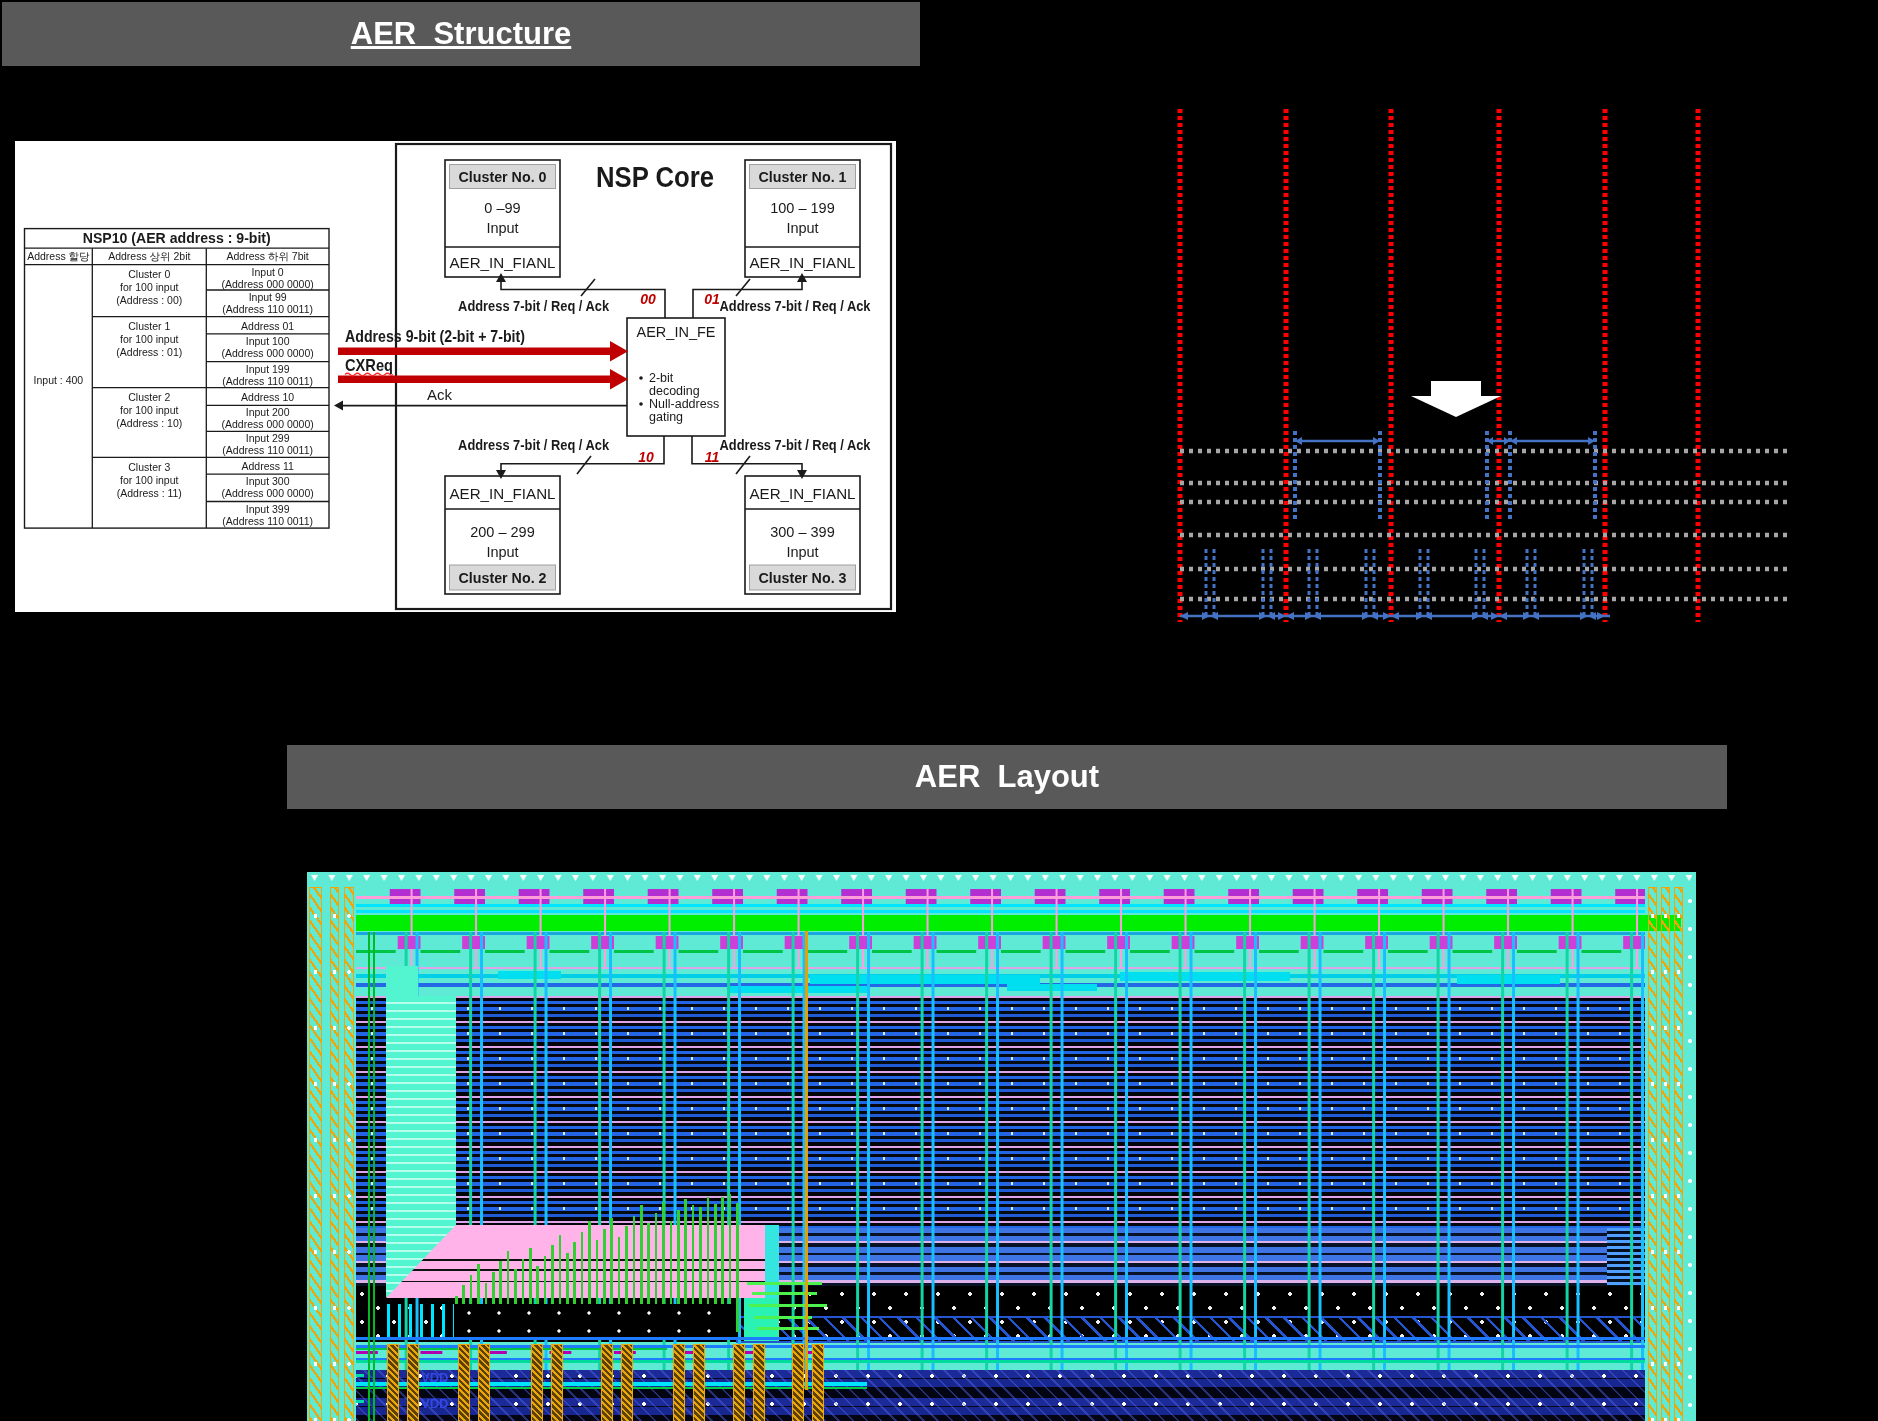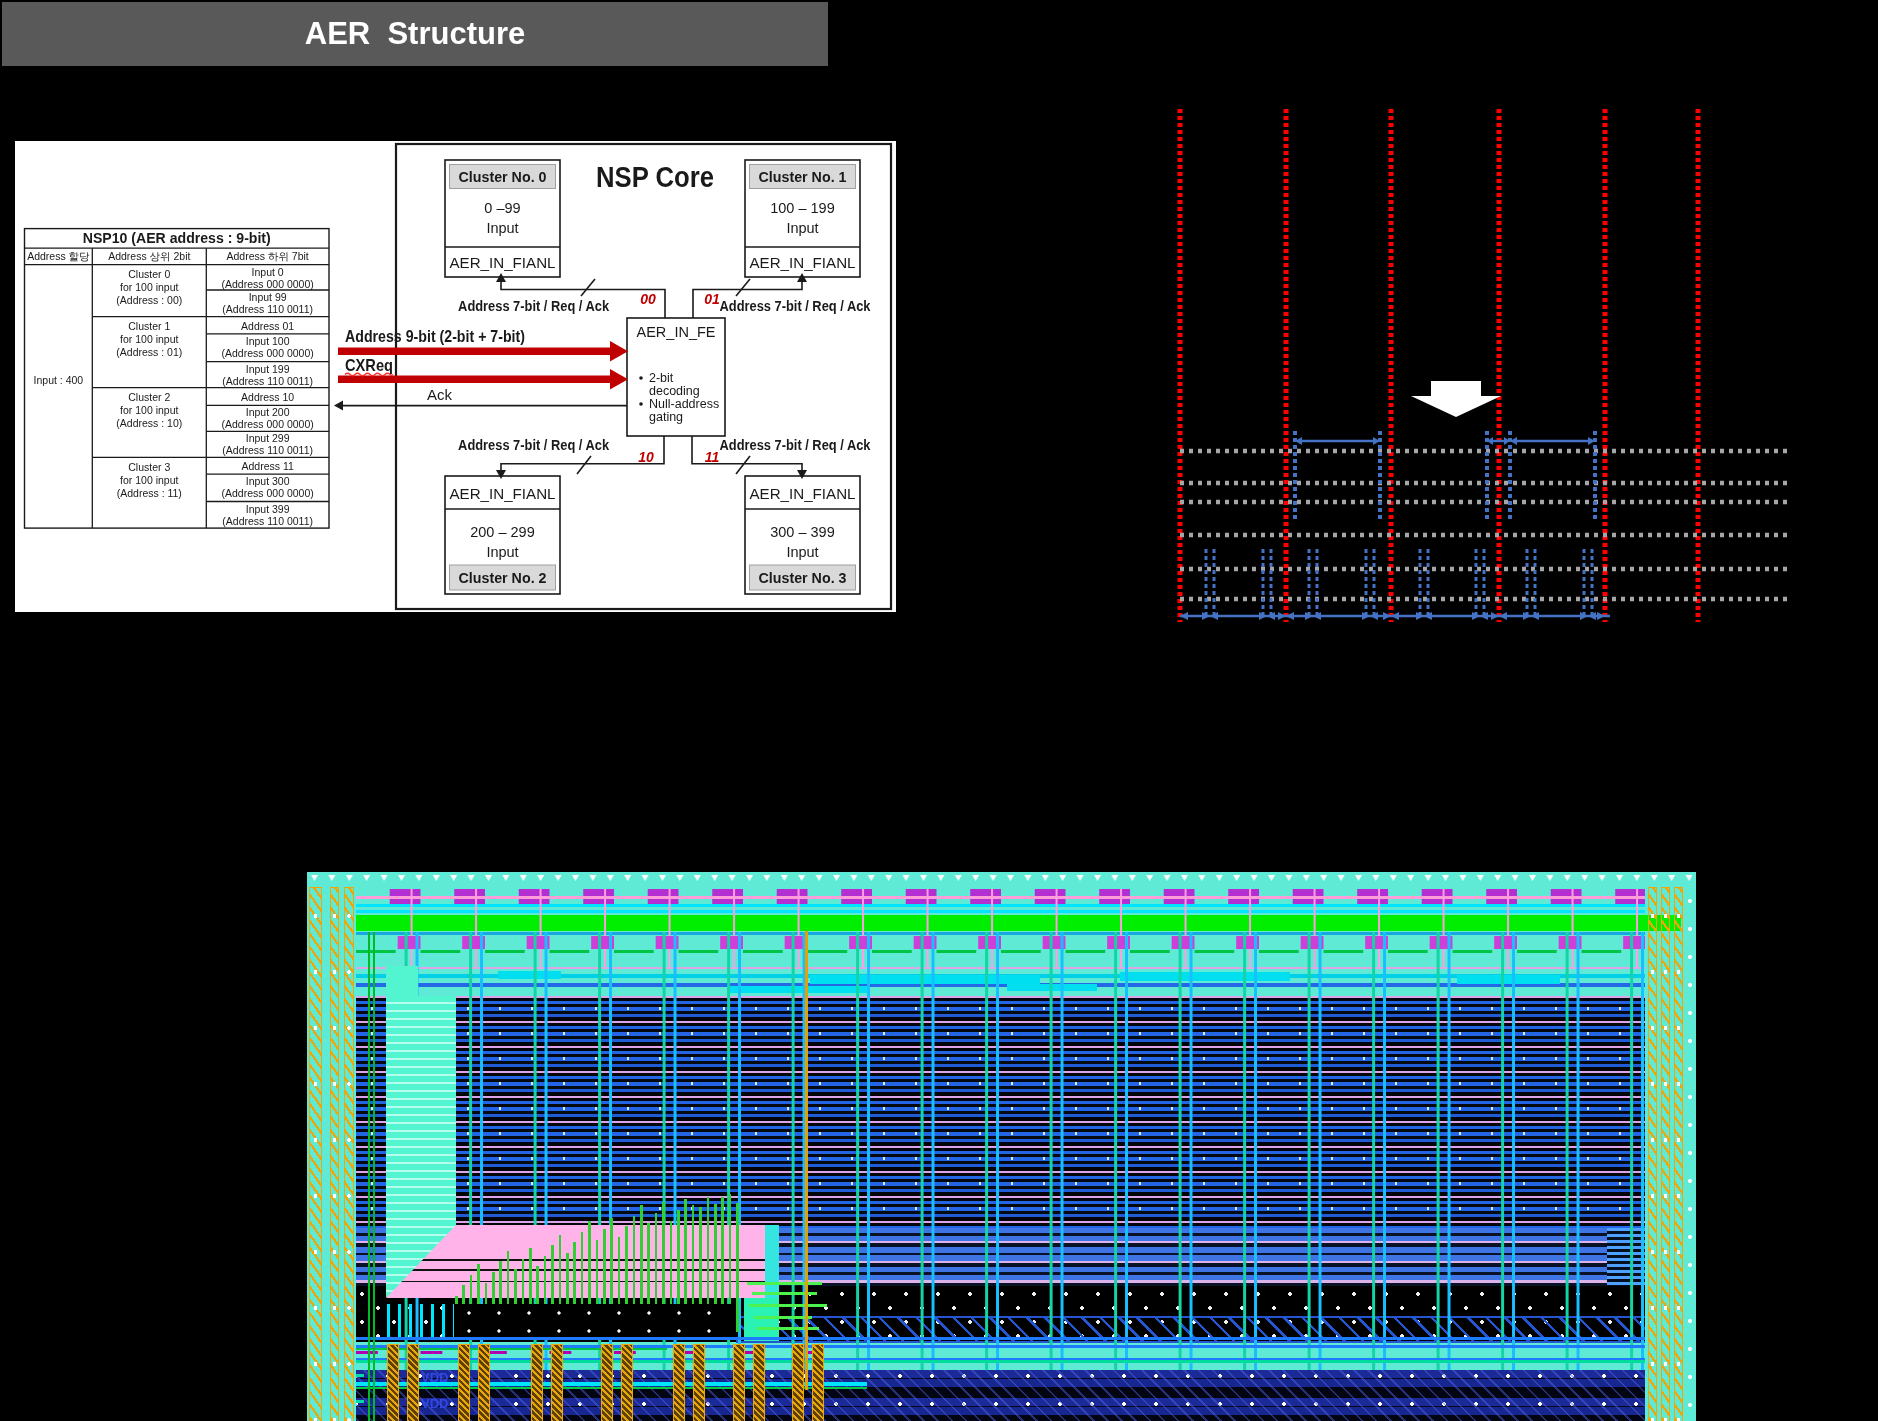--- a/index.html
+++ b/index.html
@@ -1,21 +1,22 @@
 <!DOCTYPE html>
 <html><head><meta charset="utf-8">
 <style>
 html,body{margin:0;padding:0;background:#000;}
 #slide{position:relative;width:1878px;height:1421px;background:#000;overflow:hidden;font-family:"Liberation Sans",sans-serif;}
 .hdr{position:absolute;background:#595959;color:#fff;font-weight:bold;display:flex;align-items:center;justify-content:center;}
 svg text{font-family:"Liberation Sans",sans-serif;}
 </style></head>
 <body>
 <div id="slide">
-  <div class="hdr" style="left:2px;top:2px;width:826px;height:64px;font-size:31px;">AER&nbsp; Structure</div>
+  <div class="hdr" style="left:2px;top:2px;width:918px;height:64px;font-size:31px;text-decoration:underline;">AER&nbsp; Structure</div>
+  <div class="hdr" style="left:287px;top:745px;width:1440px;height:64px;font-size:31px;">AER&nbsp; Layout</div>
   <div style="position:absolute;left:15px;top:141px;width:881px;height:471px;background:#fff;">
       <svg width="881" height="471" style="position:absolute;left:0;top:0">
         <rect x="9.5" y="87.6" width="304.5" height="299.5" fill="#fff" stroke="#1a1a1a" stroke-width="1.4"></rect>
         <line x1="9.5" y1="107.2" x2="314" y2="107.2" stroke="#1a1a1a" stroke-width="1.3"></line>
         <line x1="9.5" y1="123.6" x2="314" y2="123.6" stroke="#1a1a1a" stroke-width="1.3"></line>
         <line x1="77.3" y1="107.2" x2="77.3" y2="387.1" stroke="#1a1a1a" stroke-width="1.3"></line>
         <line x1="191.3" y1="107.2" x2="191.3" y2="387.1" stroke="#1a1a1a" stroke-width="1.3"></line>
         <line x1="191.3" y1="149.0" x2="314" y2="149.0" stroke="#1a1a1a" stroke-width="1.3"></line>
         <line x1="191.3" y1="175.6" x2="314" y2="175.6" stroke="#1a1a1a" stroke-width="1.3"></line>
         <line x1="191.3" y1="192.9" x2="314" y2="192.9" stroke="#1a1a1a" stroke-width="1.3"></line>

